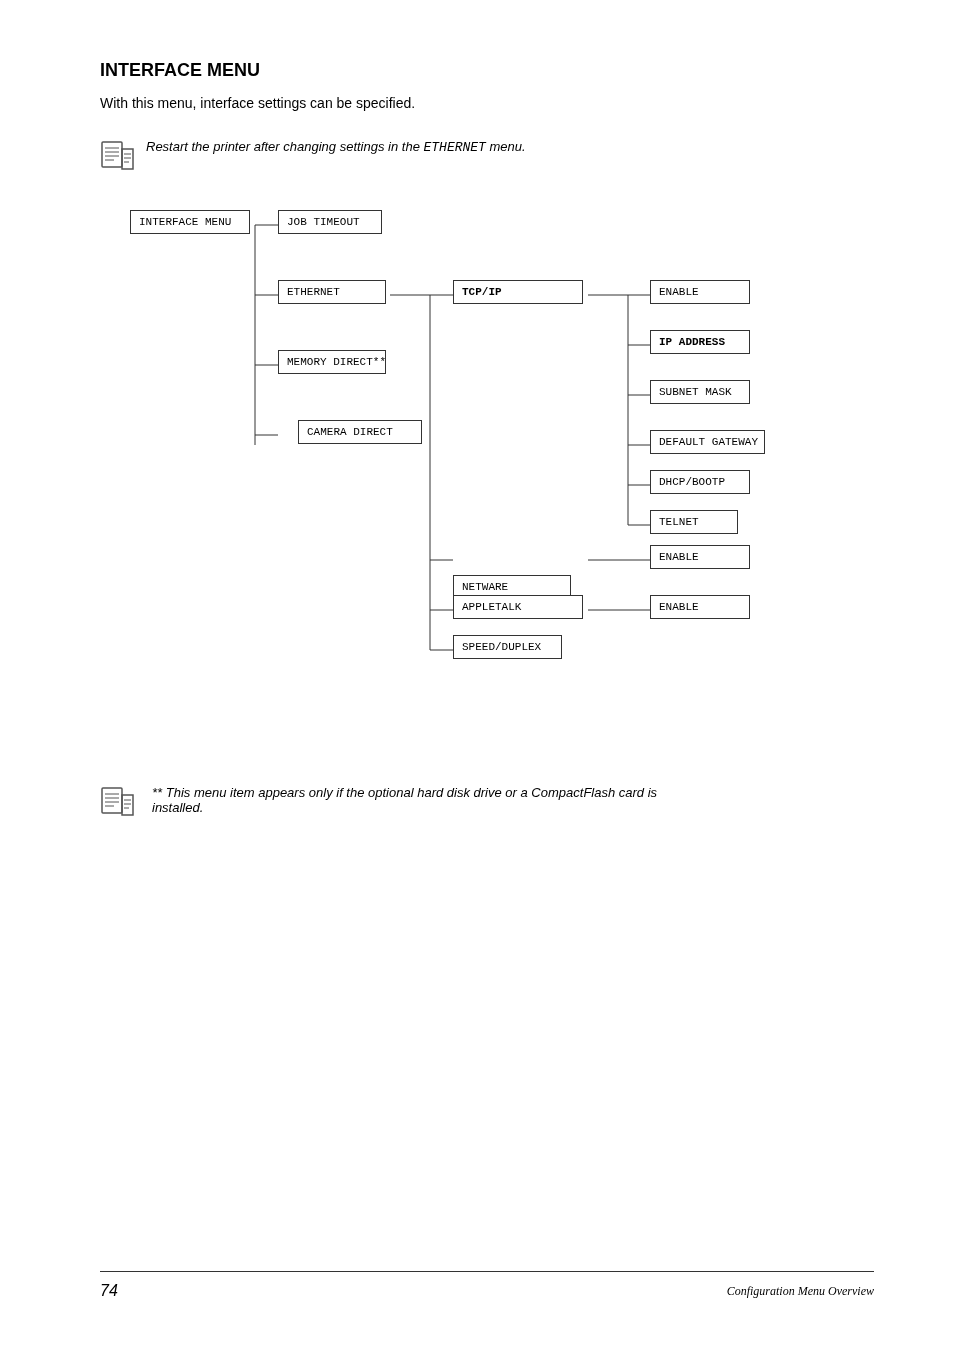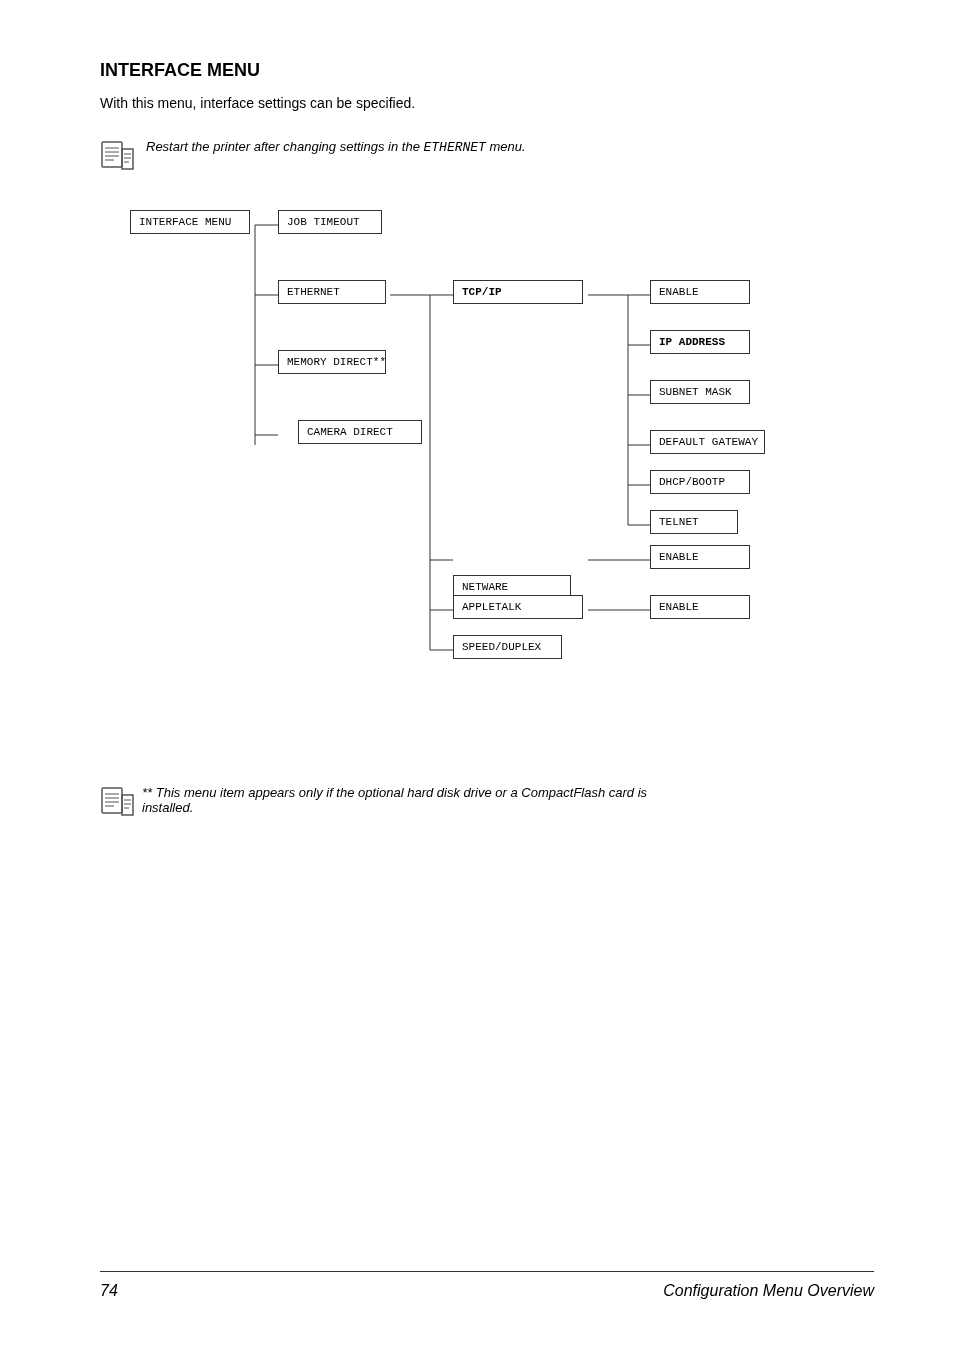--- a/index.html
+++ b/index.html
@@ -56,21 +56,21 @@
       font-family: 'Courier New', monospace;
       font-size: 11px;
       background: #fff;
       white-space: nowrap;
       position: absolute;
     }
 
     .footnote-row {
       display: flex;
       align-items: flex-start;
-      gap: 6px;
+      gap: 16px;
       margin-top: 20px;
       margin-bottom: 40px;
     }
     .footnote-text {
       font-size: 13px;
       font-style: italic;
       font-family: Arial, sans-serif;
       max-width: 520px;
     }
 
@@ -84,23 +84,23 @@
       display: flex;
       justify-content: space-between;
       align-items: center;
     }
     .footer-page-num {
       font-size: 16px;
       font-style: italic;
       font-family: Arial, sans-serif;
     }
     .footer-title {
-      font-size: 16px;
-      font-style: italic;
-      font-family: Liberation Sans, sans-serif;
+      font-size: 12px;
+      font-style: italic;
+      font-family: Liberation Serif, serif;
     }
 
     
     .tree-wrapper {
       position: relative;
       width: 760px;
       height: 560px;
       margin-bottom: 30px;
     }
   </style>

